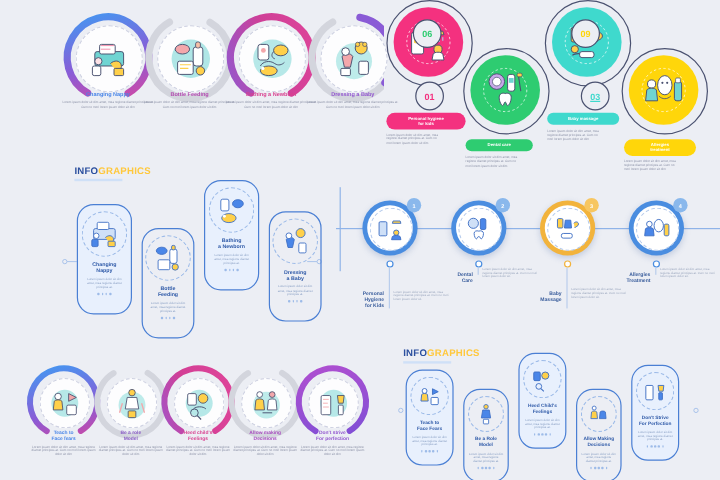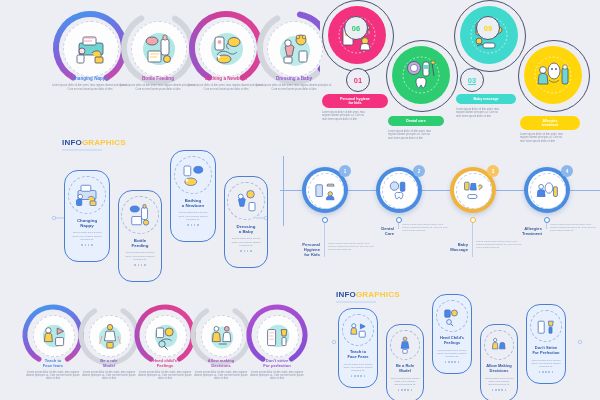--- a/index.html
+++ b/index.html
@@ -267,21 +267,21 @@
           <circle cx="20" cy="20" r="18" fill="none" stroke="#fff" stroke-width=".6" stroke-dasharray="2 2"></circle>
           <rect x="7" y="8" width="7" height="12" rx="1.5" fill="#ffd04a" stroke="#4a5170" stroke-width=".8"></rect>
           <path d="M17 10h6l1 9h-8z" fill="#fff" stroke="#4a5170" stroke-width=".8"></path>
           <rect x="18" y="6" width="3" height="4" rx="1" fill="#ffd04a" stroke="#4a5170" stroke-width=".6"></rect>
           <path d="M27 14c2-3 6-2 6 1s-4 3-5 5" fill="#ffd04a" stroke="#4a5170" stroke-width=".8"></path>
           <circle cx="10" cy="26" r="3" fill="#ffd04a" stroke="#4a5170" stroke-width=".8"></circle>
           <path d="M8 31c3-2 12-2 16 0" stroke="#4a5170" stroke-width=".9" fill="none"></path>
           <rect x="14" y="28" width="12" height="5" rx="2" fill="#fff" stroke="#4a5170" stroke-width=".8"></rect>
         </svg>
       </div>
-      <div class="numring" style="left:0;top:62px;width:22px;height:22px;color:#3fd9cd;text-decoration:underline;">03</div>
+      <div class="numring" style="left:24px;top:62px;width:22px;height:22px;color:#3fd9cd;text-decoration:underline;">03</div>
       <div class="pillbadge" style="left:-4px;top:88px;width:60px;height:10px;background:#3fd9cd;">Baby massage</div>
       <div class="bub-body lorem" style="left:-4px;top:102px;">Lorem ipsum dolor sit dim amet, mea regione diamet principes at. Cum no mori lorem ipsum dolor sit dim</div>
     </div>
 
     <div class="bub" style="left:204px;top:46px;">
       <div class="bub-outline" style="left:-6px;top:-6px;width:70px;height:70px;"></div>
       <div class="bub-disc" style="width:58px;height:58px;background:#ffd60a;">
         <svg width="40" height="40" viewBox="0 0 40 40">
           <circle cx="20" cy="20" r="18" fill="none" stroke="#fff" stroke-width=".6" stroke-dasharray="2 2"></circle>
           <circle cx="10" cy="15" r="3.4" fill="#fff" stroke="#4a5170" stroke-width=".8"></circle>

